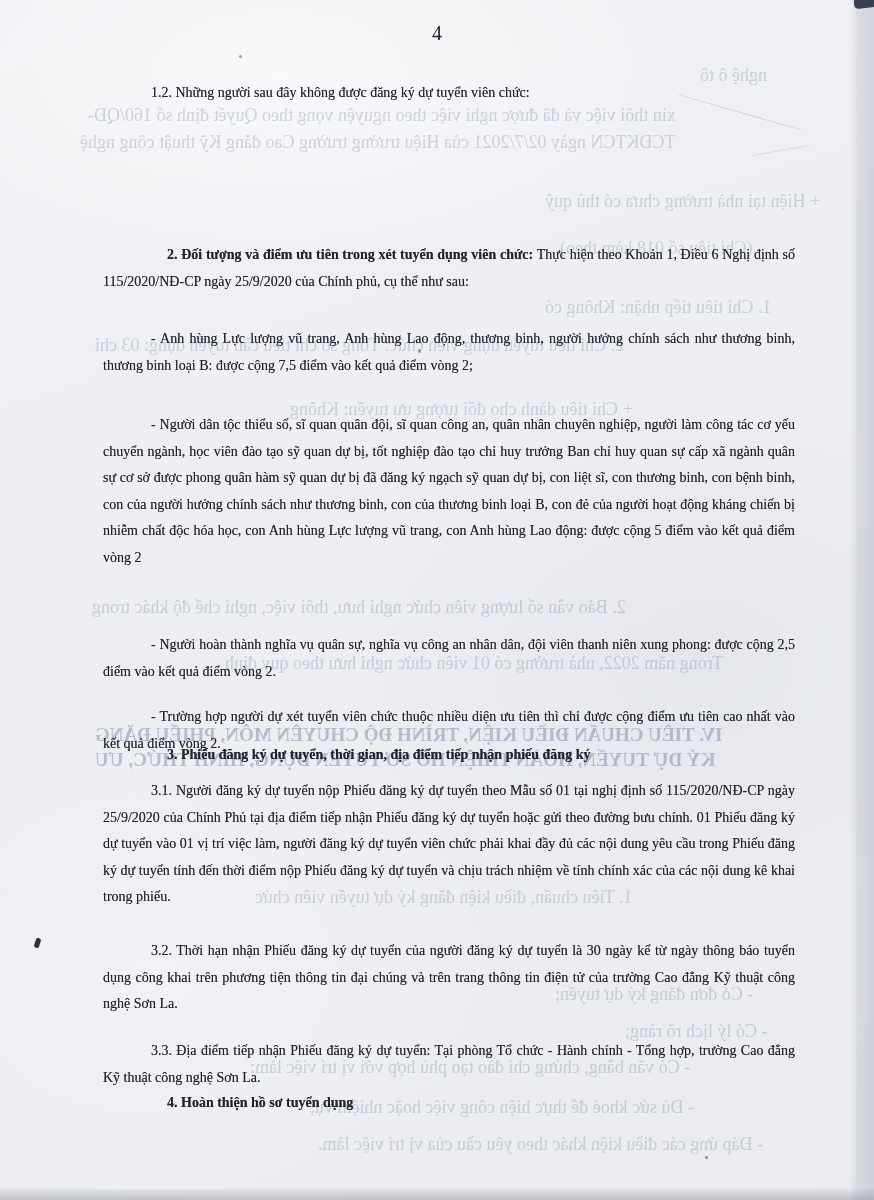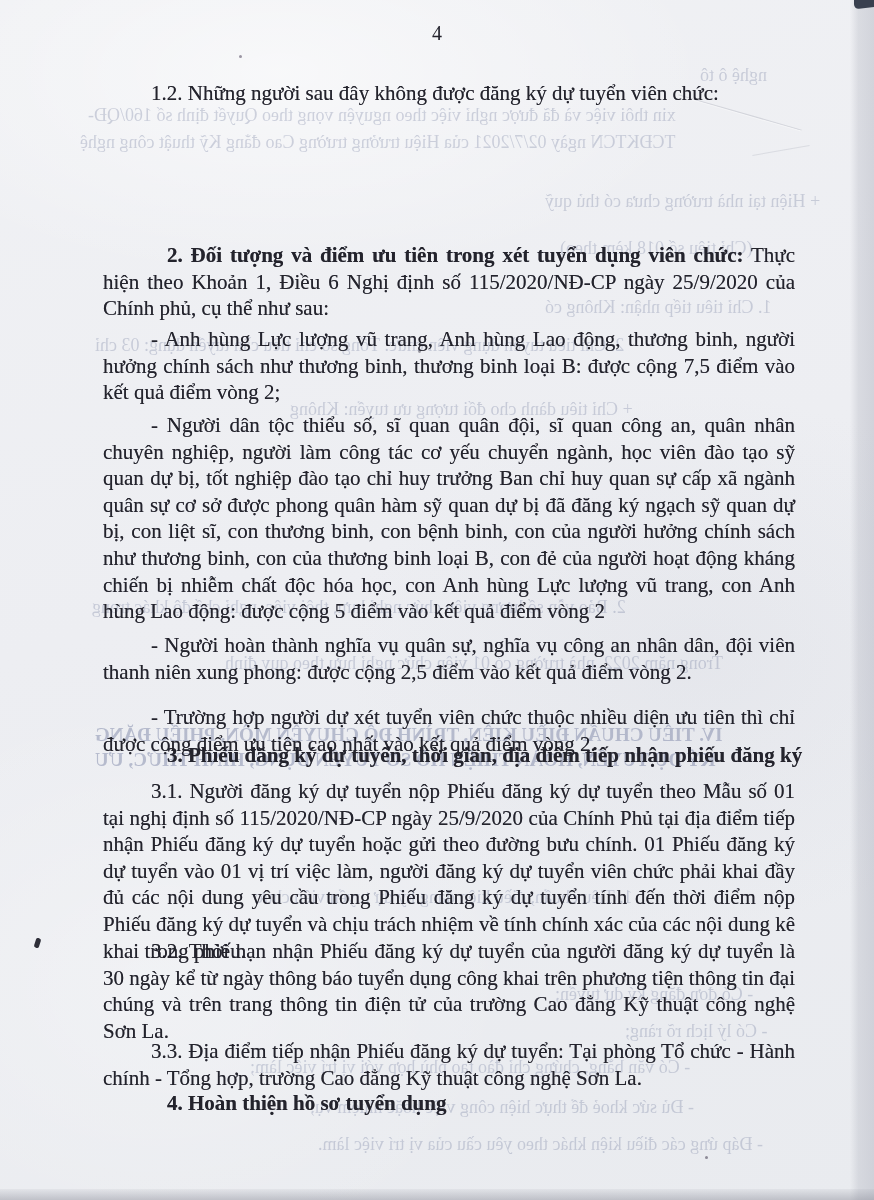--- a/index.html
+++ b/index.html
@@ -15,21 +15,21 @@
       radial-gradient(ellipse 520px 420px at 18% 82%, rgba(255,255,255,0.28), rgba(255,255,255,0) 70%),
       radial-gradient(ellipse 500px 380px at 80% 55%, rgba(205,208,218,0.22), rgba(205,208,218,0) 70%),
       linear-gradient(163deg, #f0f1f4 0%, #edeef2 45%, #e9ebef 100%);
   }
   .pageno {
     position:absolute; left:0; top:22px; width:874px;
     text-align:center; font-size:20px;
   }
   .para {
     position:absolute; left:103px; width:692px;
-    font-size:21px; line-height:26.6px;
+    font-size:14px; line-height:26.6px;
     text-align:justify; text-indent:48px;
     text-shadow:0 0 0.6px rgba(28,28,42,0.55);
   }
   .bold { font-weight:bold;margin-left:16px; }
   
   .bleed {
     position:absolute; white-space:nowrap;
     transform:scaleX(-1);
     font-size:18px; line-height:22px;
     color:#707a9c; opacity:0.30;

